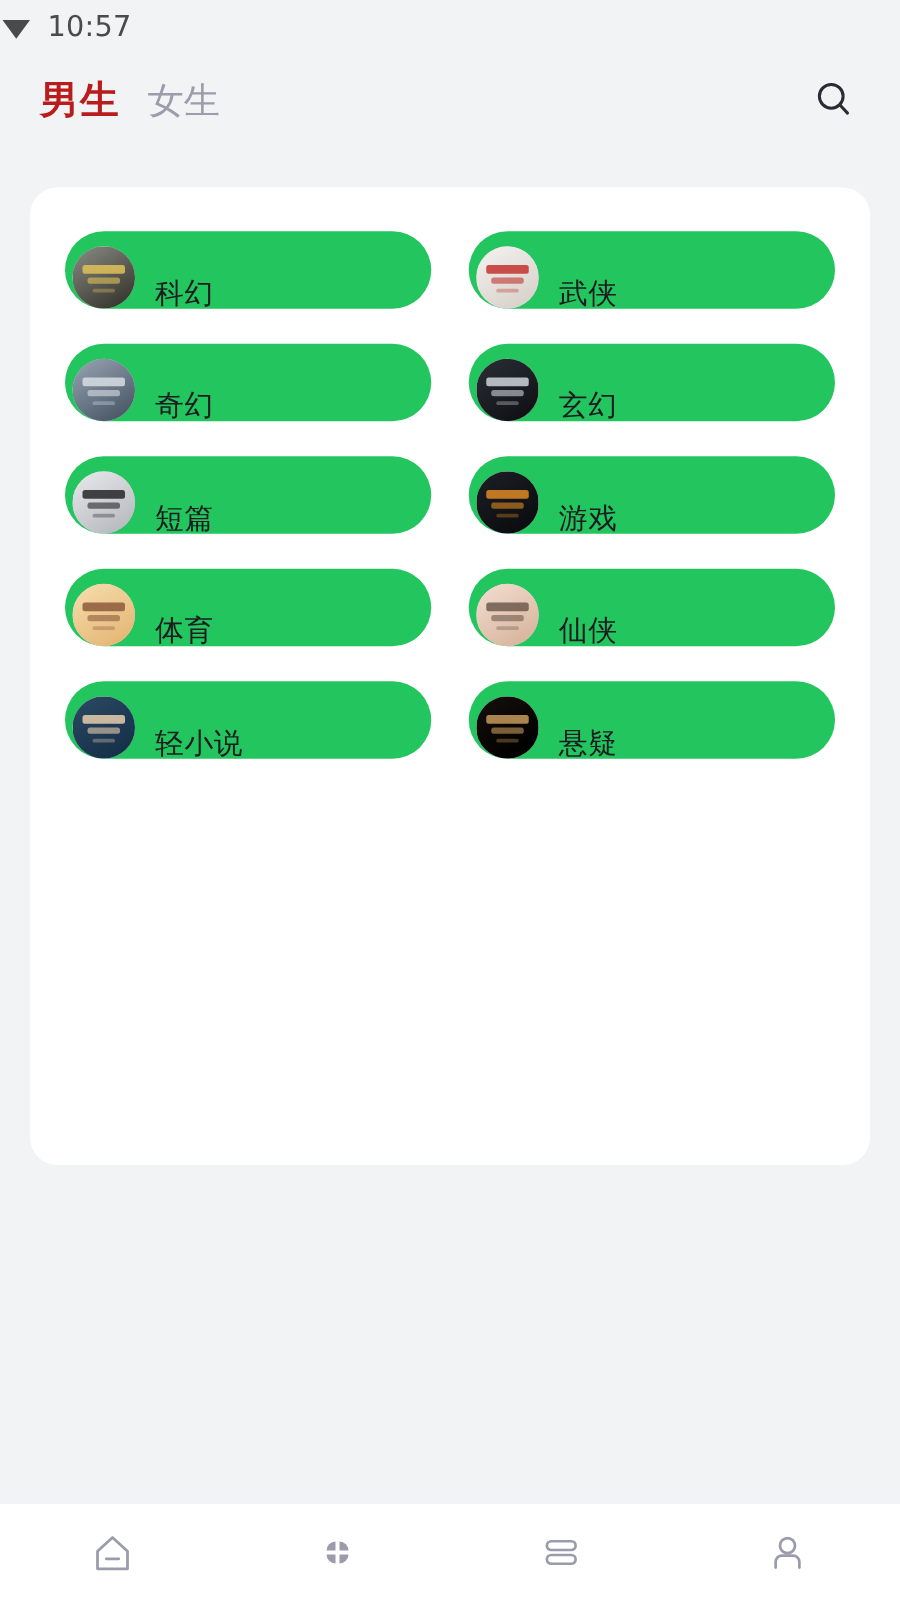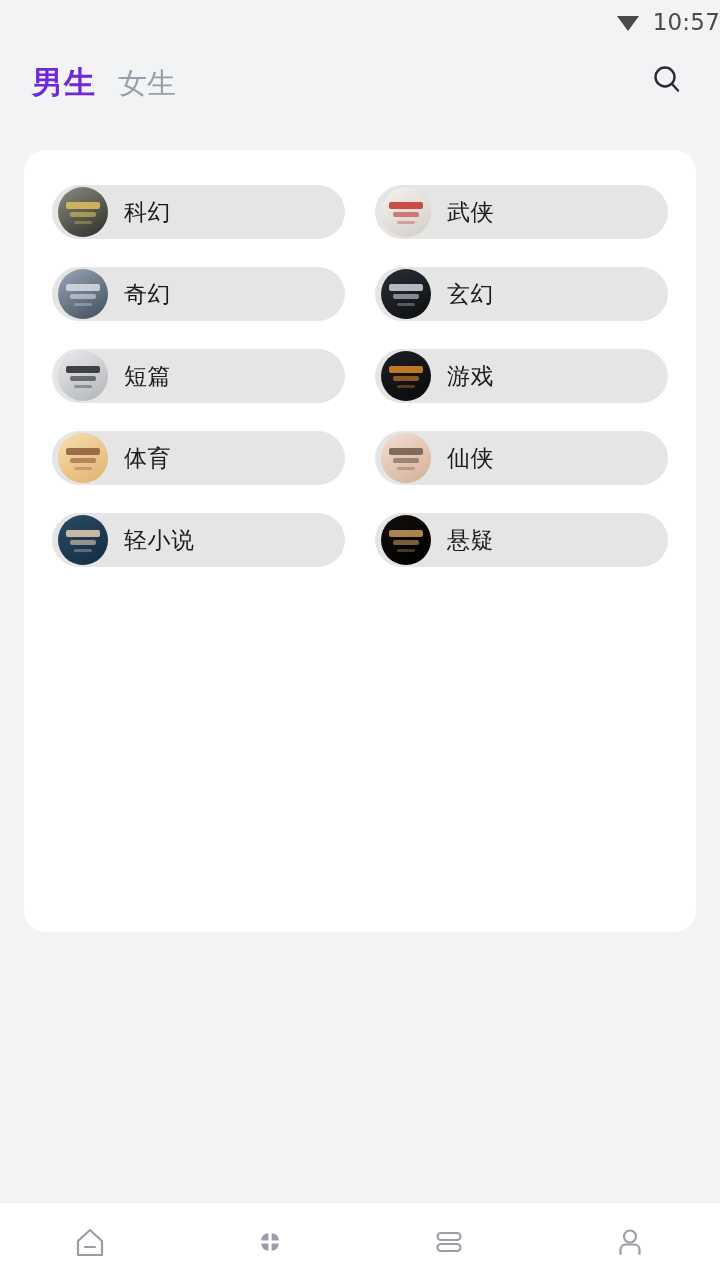--- a/index.html
+++ b/index.html
@@ -7,53 +7,53 @@
     width:720px; height:1280px;
     background:#f2f3f5;
     font-family:"DejaVu Sans","Liberation Sans",sans-serif;
     overflow:hidden;
   }
   #screen { position:relative; width:720px; height:1280px; background:#f2f3f5; }
 
   
   .statusbar {
     position:absolute; top:0; left:0; width:720px; height:44px;
-    display:flex; align-items:center; justify-content:flex-end;
-    gap:12px;
+    display:flex; align-items:center; 
+    padding-right:22px; gap:12px;
   }
   .sb-wifi { width:26px; height:24px; display:block; }
   .sb-time { font-size:23px; color:#4a4a4a; letter-spacing:.2px; font-weight:400; }
 
   
   .header {
     position:absolute; top:46px; left:0; width:720px; height:72px;
     display:flex; align-items:center; padding:0 30px 0 32px;
   }
   .tabs { display:flex; align-items:baseline; gap:22px; }
   .tab { color:#9b9daa; font-size:29px; line-height:1; }
-  .tab.active { color:#6d28d9; font-size:31px; font-weight:700; letter-spacing:1px; }
+  .tab.active { color:#b91c1c; font-size:31px; font-weight:700; letter-spacing:1px;font-family:Liberation Mono, monospace; }
   .header-spacer { flex:1; }
   .search-btn { width:46px; height:46px; display:flex; align-items:center; justify-content:center; }
 
   
   .card {
     position:absolute; left:24px; top:150px;
     width:672px; height:782px;
     background:#ffffff; border-radius:22px;
   }
   .grid {
     position:absolute; left:28px; top:35px;
     width:616px;
     display:flex; flex-wrap:wrap;
     column-gap:30px; row-gap:28px;
   }
   .pill {
-    width:293px; height:54px;
-    background:#e5e5e5; border-radius:31px;
-    display:flex; align-items:center;
+    width:293px; height:62px;
+    background:#22c55e; border-radius:31px;
+    display:flex; align-items:flex-end;
     padding-left:6px;
   }
   .thumb {
     width:50px; height:50px; border-radius:50%;
     flex:0 0 50px; overflow:hidden; position:relative;
     background:#d8d8d8;
   }
   .thumb svg { display:block; width:50px; height:50px; }
   .pill-label {
     margin-left:16px; font-size:23px; color:#1b1b20;

